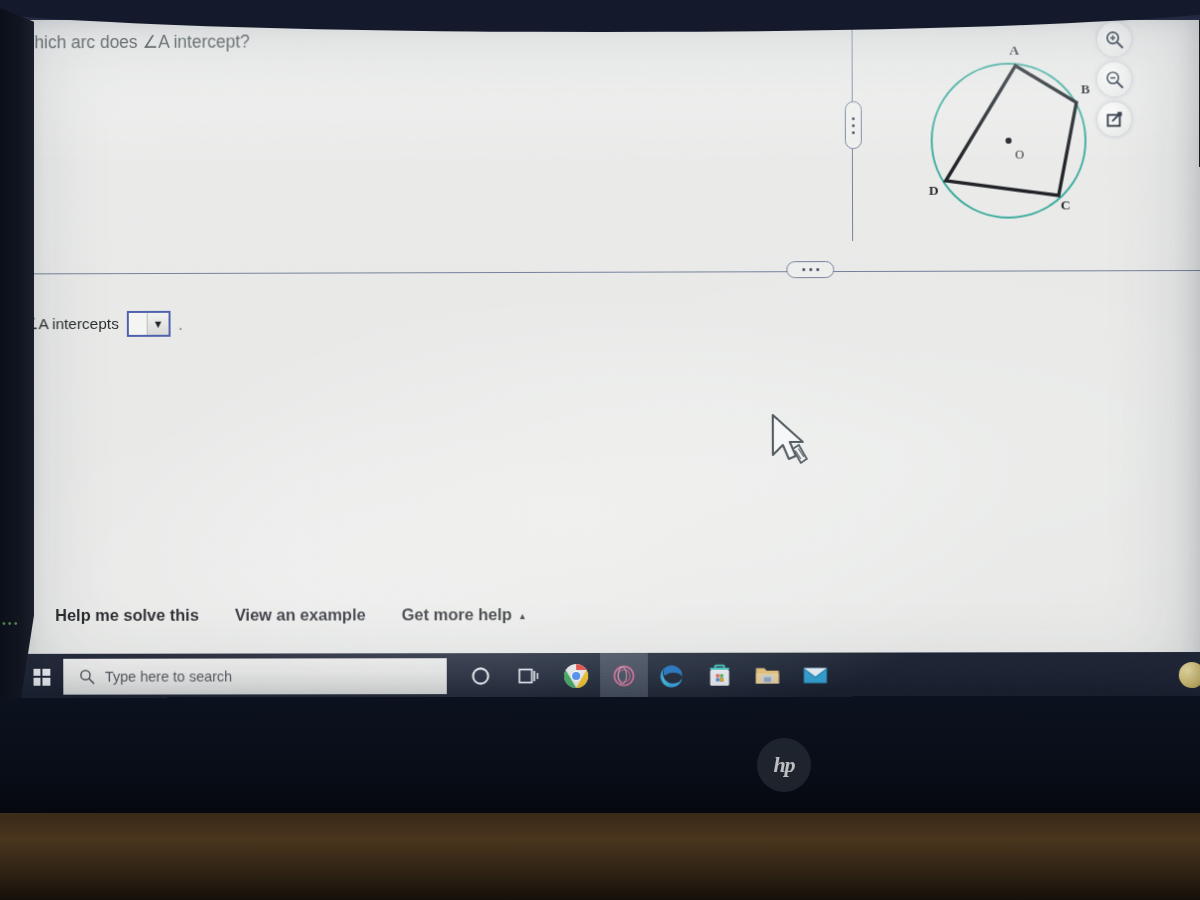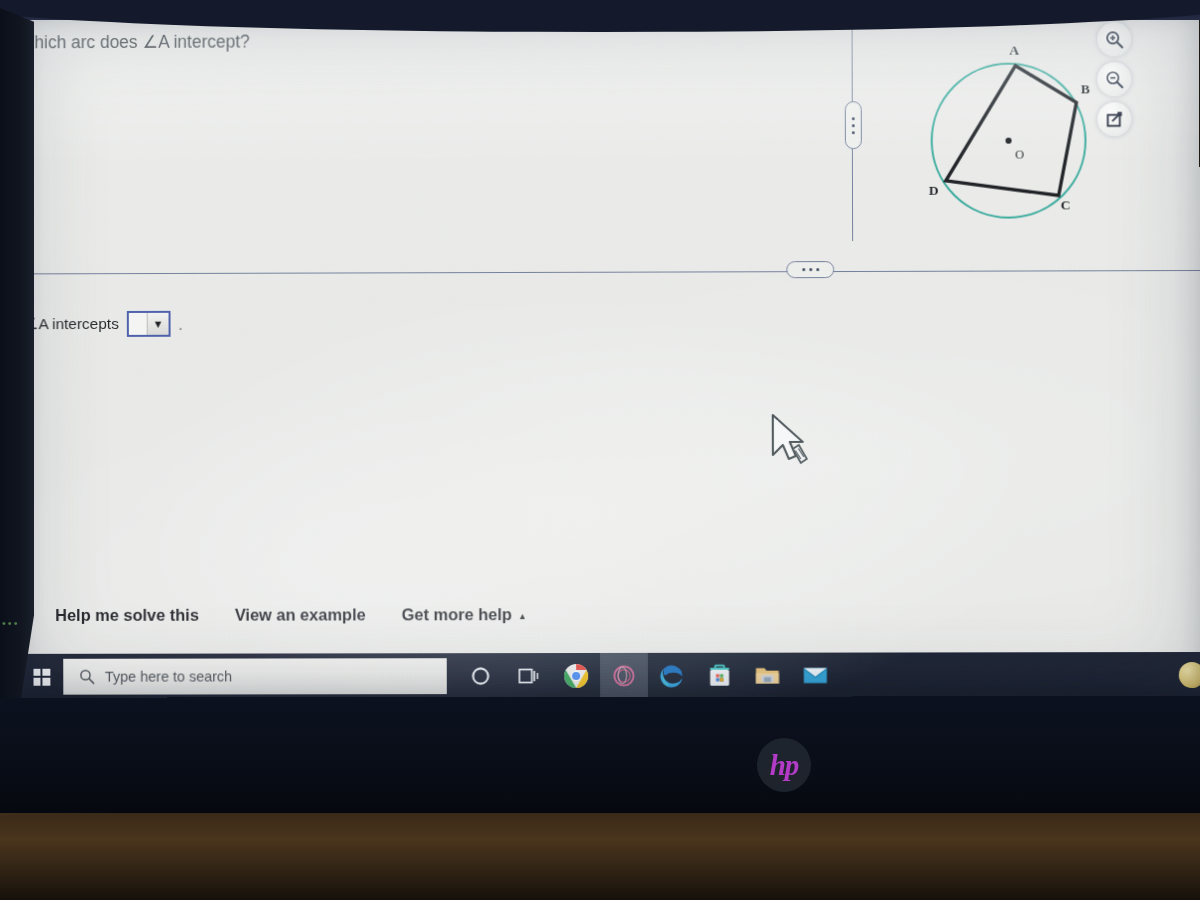--- a/index.html
+++ b/index.html
@@ -45,25 +45,25 @@
     left: -10px; top: 688px;
     width: 1225px; height: 125px;
     background: linear-gradient(180deg, #0d1220 0%, #0a0f1b 40%, #080c15 75%, #05080e 100%);
   }
   .hp-logo {
     position: absolute;
     left: 757px; top: 738px;
     width: 54px; height: 54px;
     border-radius: 50%;
     background: #232932;
-    color: #d946ef;
+    color: #e5e5e5;
     font-family: "Liberation Serif", serif;
     font-style: italic;
     font-weight: bold;
-    font-size: 29px;
+    font-size: 22px;
     line-height: 54px;
     text-align: center;
     letter-spacing: -1px;
     opacity: .82;
   }
 
   
   .bezel-top {
     position: absolute;
     left: 0; top: 0;

